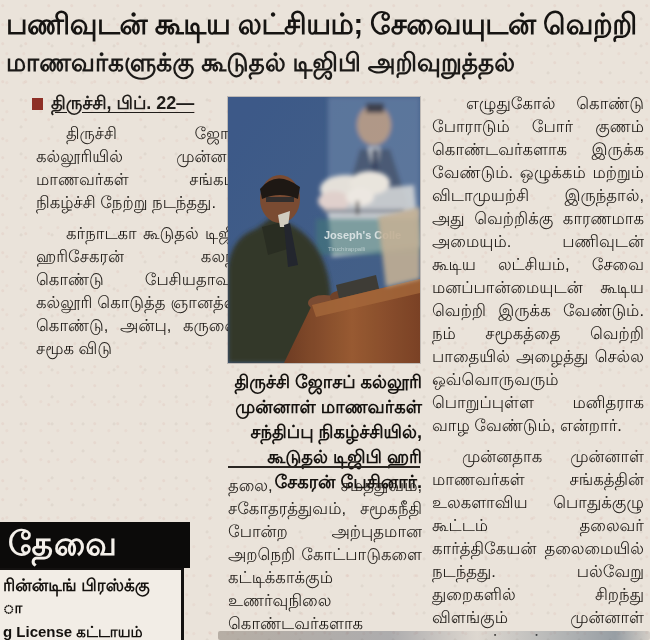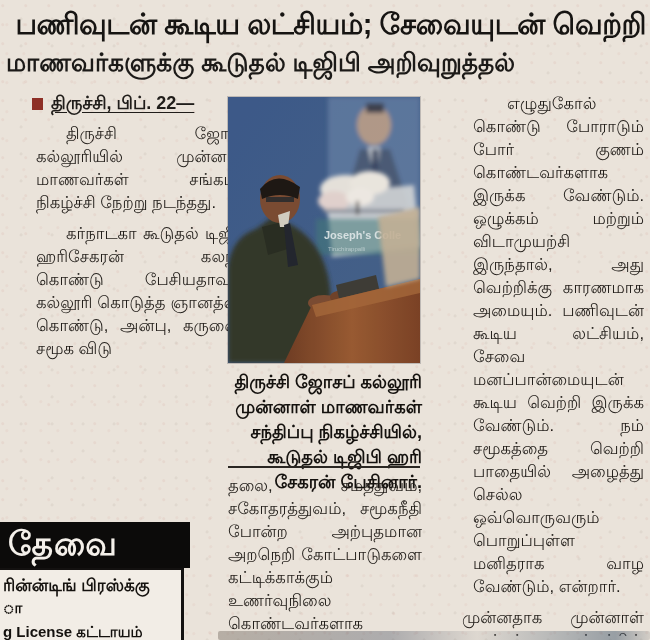--- a/index.html
+++ b/index.html
@@ -13,21 +13,21 @@
     position:absolute;left:0;top:0;width:650px;height:640px;
     background:
       radial-gradient(circle at 12% 30%, rgba(196,120,110,.10) 0 1px, transparent 2px),
       radial-gradient(circle at 68% 70%, rgba(150,140,130,.12) 0 1px, transparent 2px),
       radial-gradient(circle at 40% 85%, rgba(196,120,110,.08) 0 1px, transparent 2px),
       #eae3da;
     background-size:23px 19px,31px 27px,17px 29px,auto;
   }
   .headline1{
     position:absolute;left:6px;top:6px;width:640px;
-    text-align:right;font-weight:bold;color:#161412;
+    text-align:left;font-weight:bold;color:#161412;
     font-size:29px;line-height:1.25;letter-spacing:-.5px;white-space:nowrap;
   }
   .headline2{
     position:absolute;left:6px;top:47px;width:640px;
     text-align:left;font-weight:bold;color:#1c1a18;
     font-size:25px;line-height:1.2;white-space:nowrap;
   }
   .dateline{
     position:absolute;left:10px;top:93px;width:212px;
     font-weight:bold;font-size:18px;color:#201d1a;padding-left:22px;
@@ -37,21 +37,21 @@
     margin-right:8px;vertical-align:middle;
   }
   .dateline .dt{text-decoration:underline;text-underline-offset:3px;}
   .col{
     position:absolute;color:#211d19;
     font-size:16.5px;line-height:23px;text-align:justify;
   }
   .col p{margin:0 0 8px 0;text-indent:30px;}
   .col-left{left:16px;top:122px;width:214px;height:400px;overflow:hidden;margin-left:20px;}
   .col-right{left:432px;top:92px;width:212px;height:544px;overflow:hidden;}
-  .col-right p:first-child{text-indent:34px;margin-left:41px;}
+  .col-right p:first-child{text-indent:34px;}
   .photo{
     position:absolute;left:228px;top:97px;width:192px;height:266px;
     box-shadow:0 0 0 1px rgba(60,60,70,.25);
   }
   .caption{
     position:absolute;left:226px;top:370px;width:196px;
     font-weight:bold;font-size:18px;line-height:25px;
     text-align:right;color:#14110e;
     font-family:"Liberation Sans","DejaVu Sans",sans-serif;
   }

